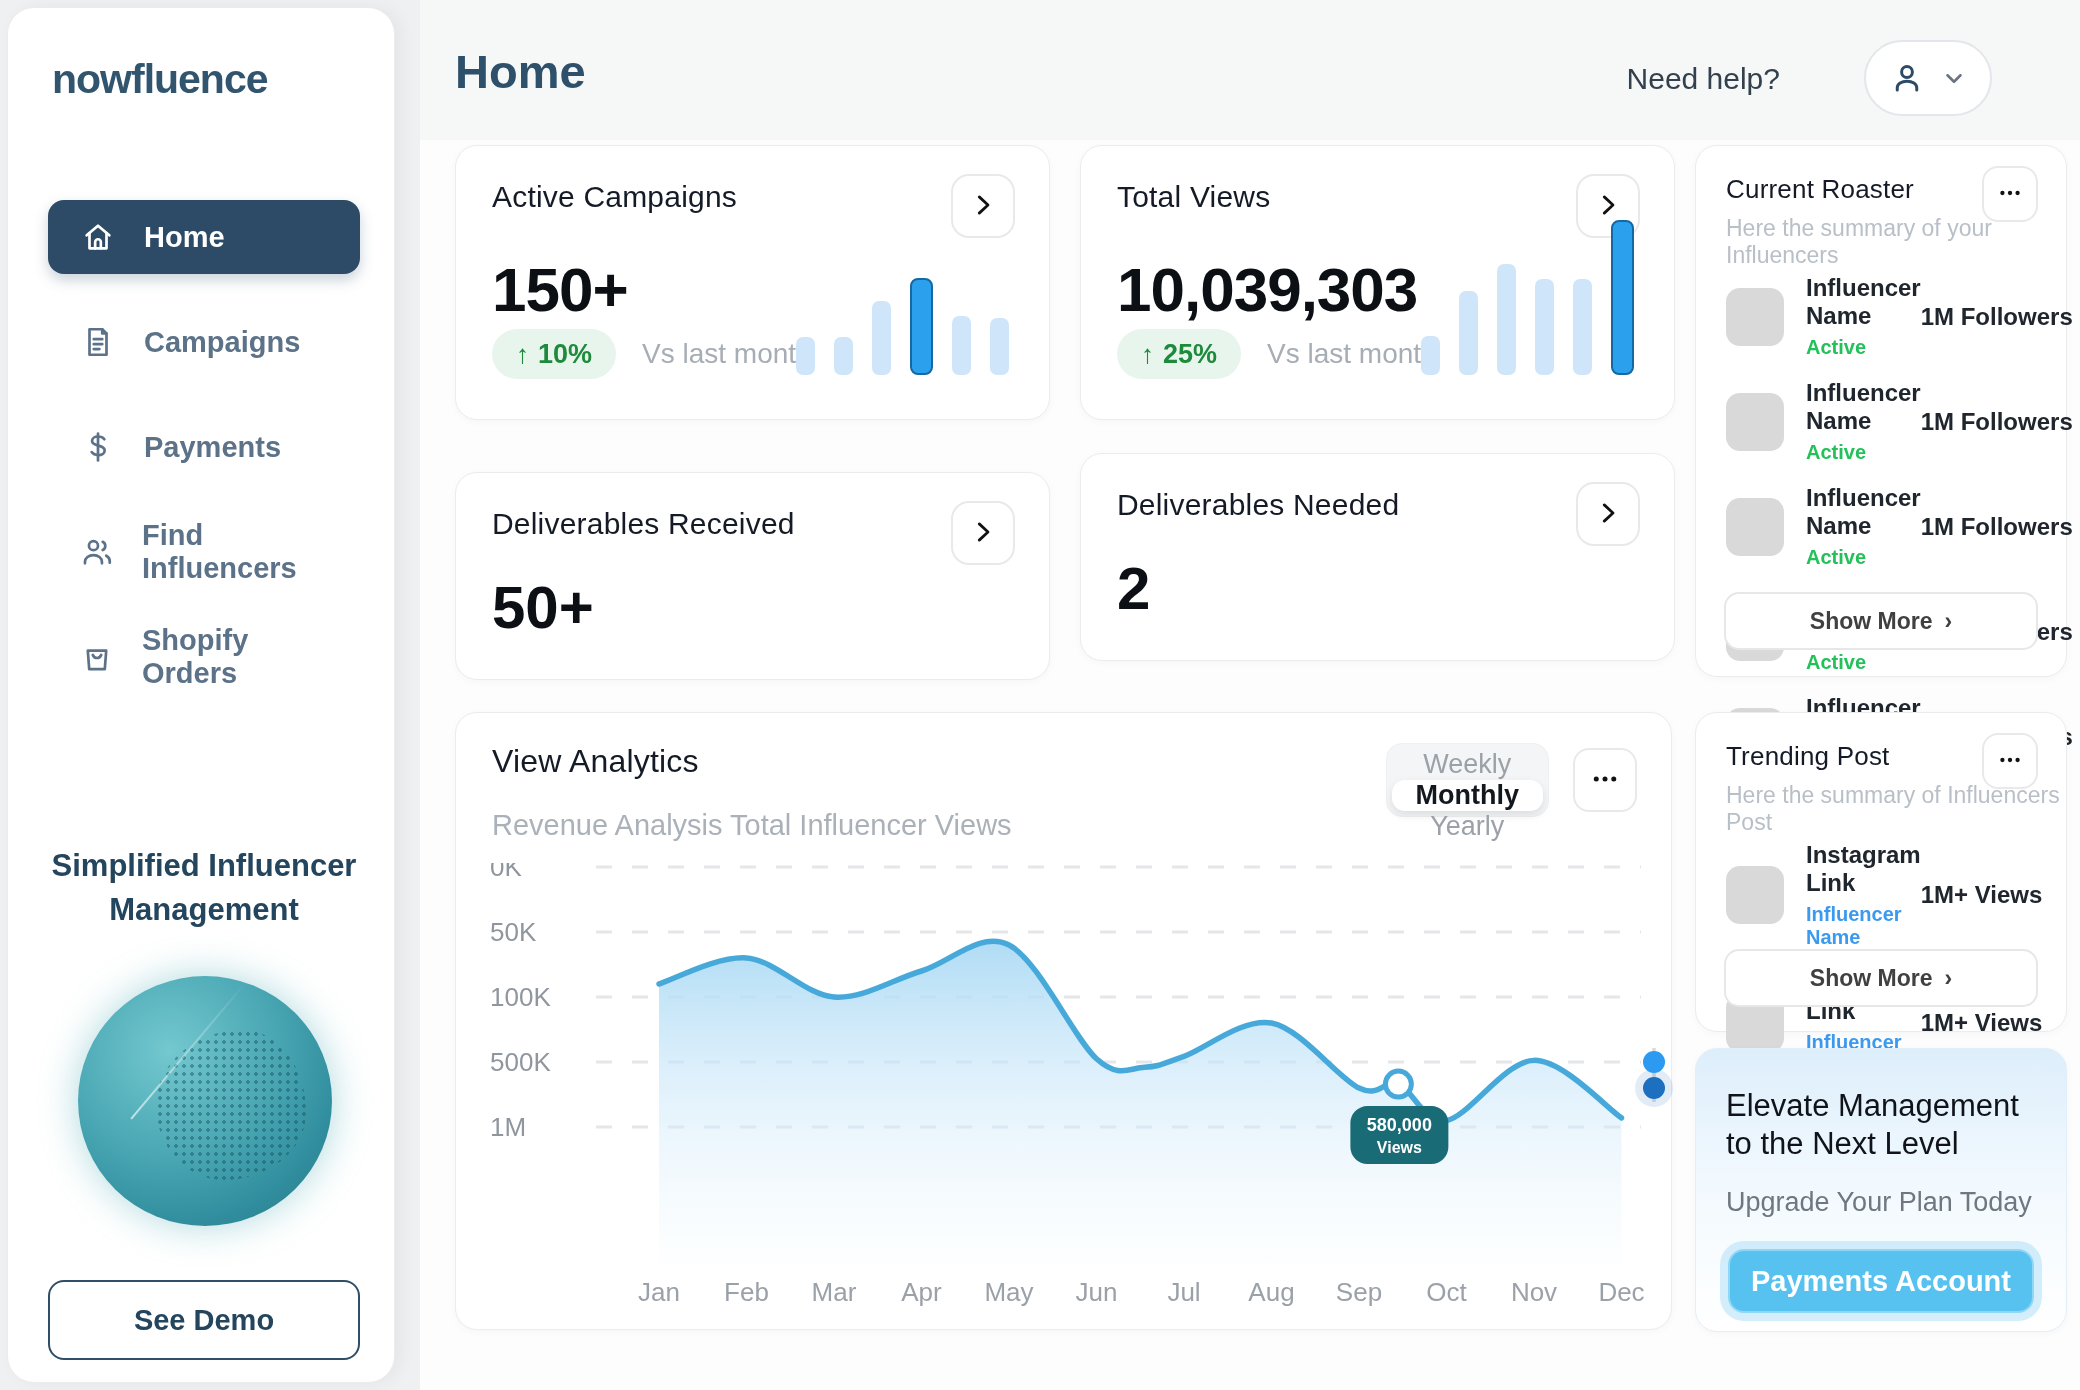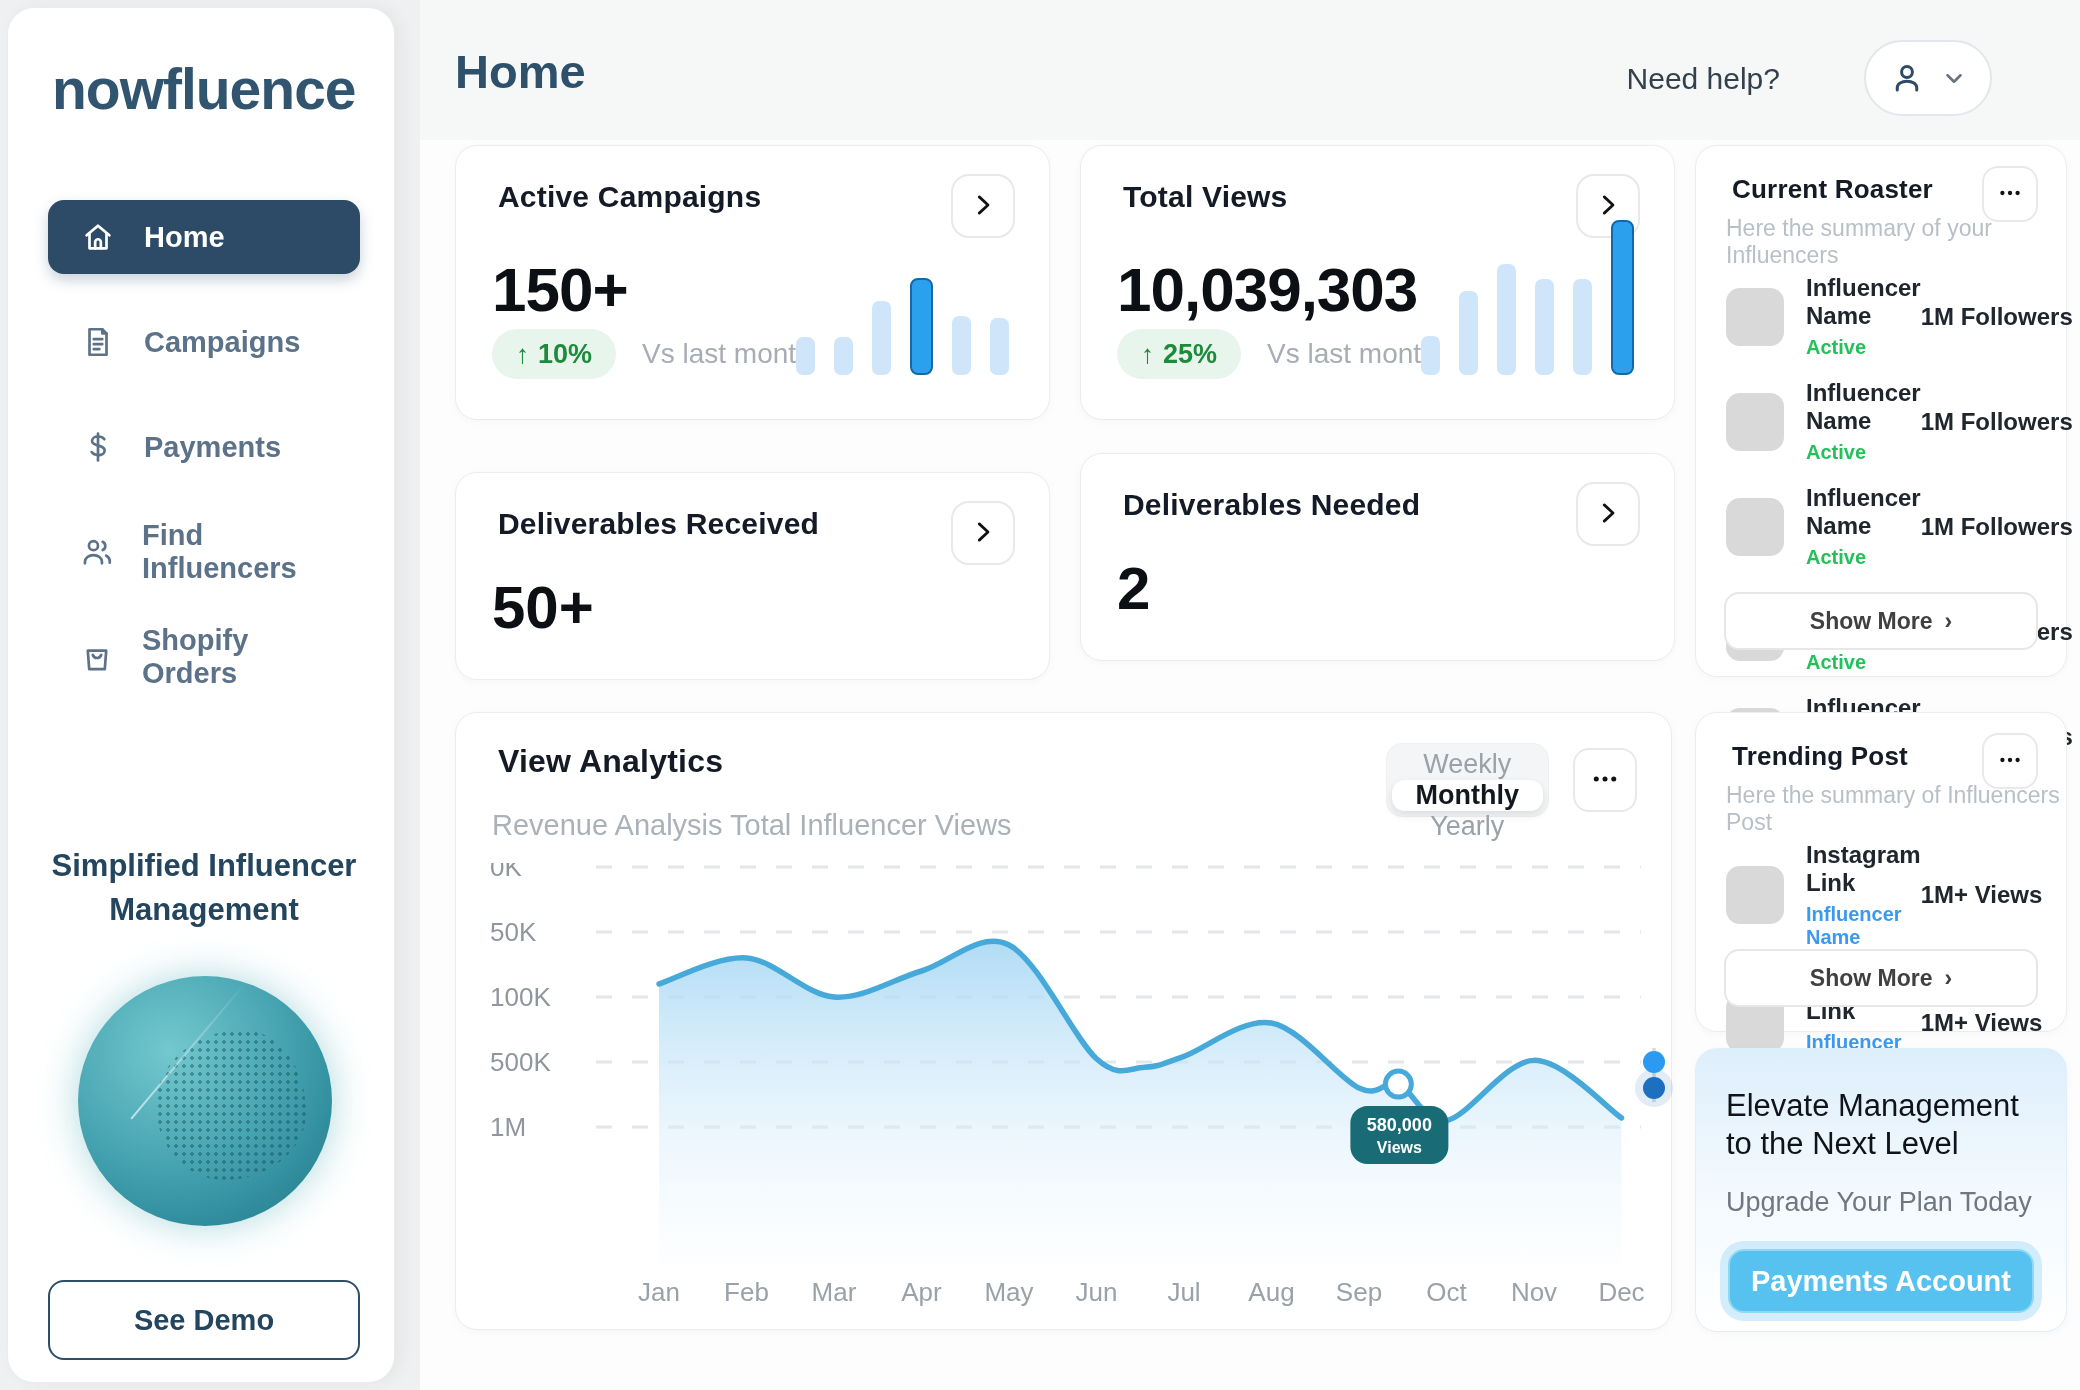--- a/index.html
+++ b/index.html
@@ -2,21 +2,21 @@
 <html><head>
 <meta charset="utf-8">
 <style>
   * { margin:0; padding:0; box-sizing:border-box; }
   html,body { background:#eef0f1; font-family:"Liberation Sans", sans-serif; }
   .app { position:relative; width:2080px; height:1390px; overflow:hidden; background:#eef0f1; }
 
   
   .sidebar { position:absolute; left:8px; top:8px; width:386px; height:1374px;
     background:#ffffff; border-radius:26px; box-shadow:0 0 0 1px #ececec, 6px 0 18px rgba(15,23,42,.05); }
-  .logo { position:absolute; left:44px; top:48px; font-size:57px; font-weight:800;
+  .logo { position:absolute; left:44px; top:48px; font-size:41px; font-weight:800;
     letter-spacing:-1px; color:#31556f; }
   .nav { position:absolute; left:40px; top:192px; width:312px; }
   .nav-item { display:flex; align-items:center; gap:28px; height:74px; padding:0 32px;
     border-radius:16px; color:#5c7288; font-size:29px; font-weight:600; cursor:pointer; margin-bottom:31px; }
   .nav-item .nicon { width:36px; height:36px; display:flex; align-items:center; justify-content:center; }
   .nav-item .nicon svg { width:34px; height:34px; }
   .nav-item.active { background:#2d4b66; color:#ffffff; box-shadow:0 6px 14px rgba(45,75,102,.25); }
   .tagline { position:absolute; left:30px; top:836px; width:332px; text-align:center;
     font-size:31px; font-weight:700; color:#24455e; line-height:1.42; }
   .globe { position:absolute; left:70px; top:968px; width:254px; height:250px; border-radius:50%;
@@ -39,21 +39,21 @@
   .need-help { position:absolute; right:300px; top:62px; font-size:30px; color:#33404d; }
   .avatar-pill { position:absolute; right:88px; top:40px; width:128px; height:76px; background:#fff;
     border:2px solid #e3e6ea; border-radius:40px; display:flex; align-items:center; justify-content:center;
     gap:16px; cursor:pointer; }
   .avatar-pill svg { display:block; }
 
   
   .card { position:absolute; background:#ffffff; border:1.5px solid #ececec; border-radius:22px;
     box-shadow:0 2px 8px rgba(15,23,42,.03); }
   .card-head { display:flex; align-items:flex-start; justify-content:space-between; padding:34px 34px 0 36px; }
-  .card-title { font-size:30px; font-weight:700; color:#141b26; letter-spacing:.2px;margin-left:6px; }
+  .card-title { font-size:30px; font-weight:400; color:#141b26; letter-spacing:.2px; }
   .chev-btn { width:64px; height:64px; border-radius:18px; border:2px solid #e9e9e9; background:#fff;
     display:flex; align-items:center; justify-content:center; cursor:pointer; margin-top:-6px; }
   .menu-btn { width:56px; height:56px; border-radius:16px; border:2px solid #e9e9e9; background:#fff;
     display:flex; align-items:center; justify-content:center; cursor:pointer; margin-top:-8px; }
 
   
   .stat-value { position:absolute; left:36px; top:108px; font-size:62px; font-weight:800;
     letter-spacing:-1px; color:#0c0f14; }
   .stat-foot { position:absolute; left:36px; bottom:40px; display:flex; align-items:center; gap:26px; }
   .pill { display:inline-flex; align-items:center; gap:9px; height:50px; padding:0 24px;

